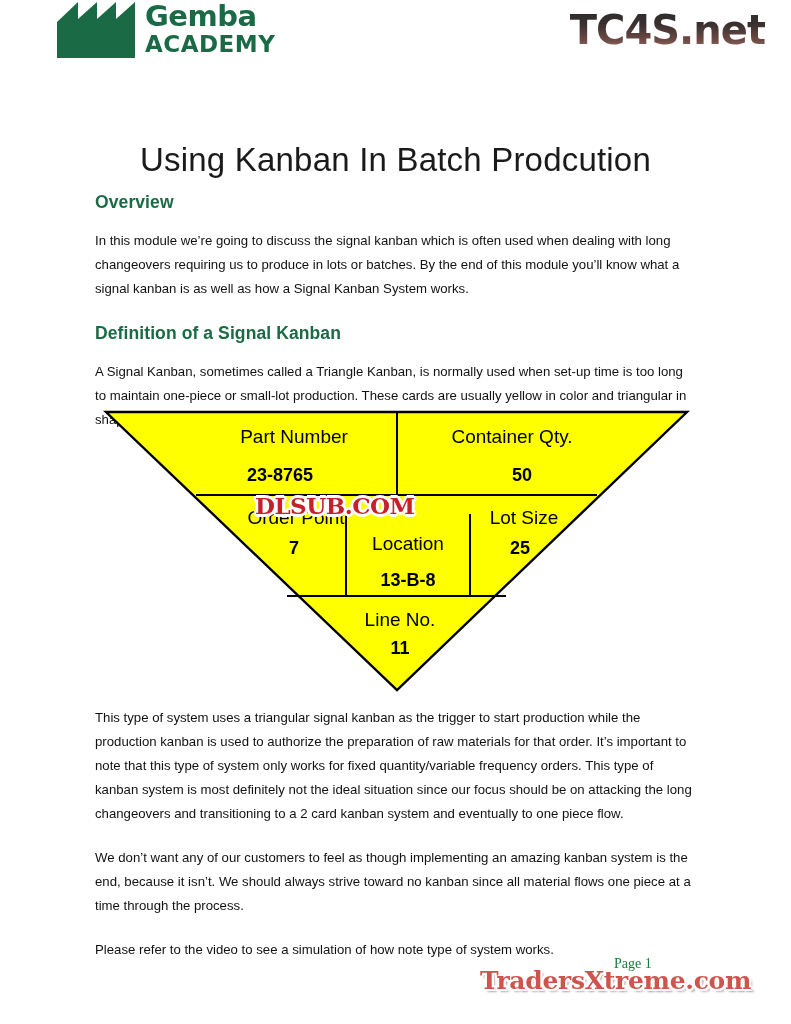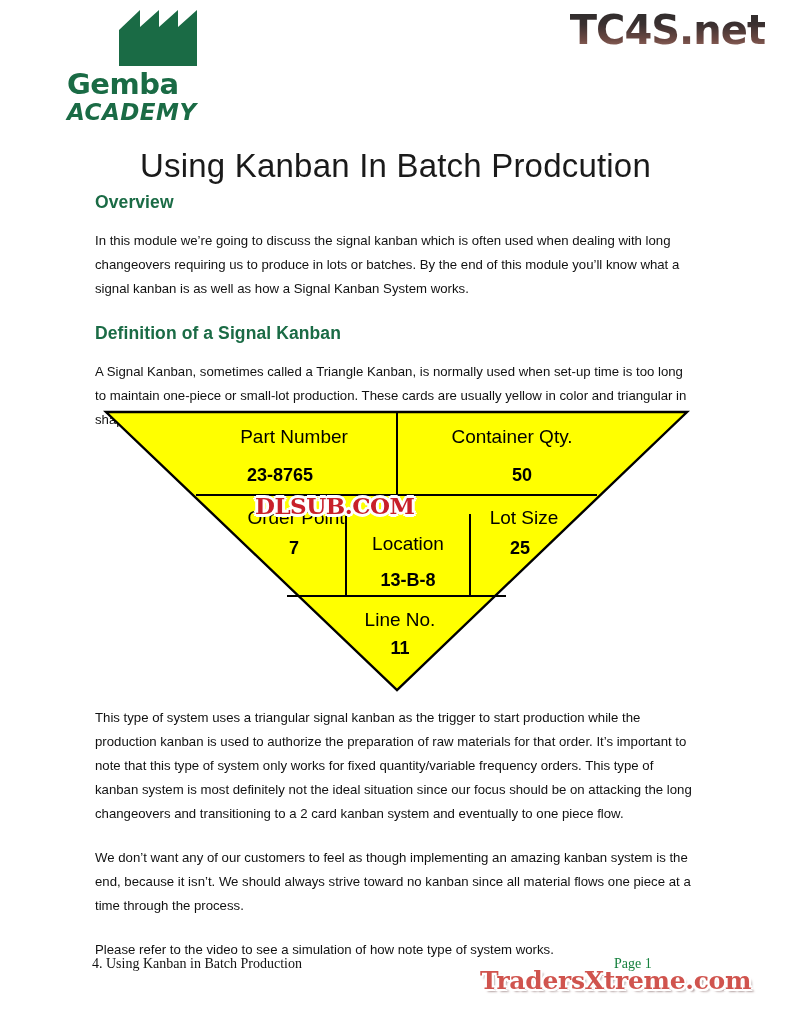--- a/index.html
+++ b/index.html
@@ -19,66 +19,64 @@
   
   #header {
     position: absolute;
     top: 0; left: 0;
     width: 791px;
     height: 100px;
   }
   #logo {
     position: absolute;
     left: 57px;
-    top: 10px;
+    top: 2px;
     display: flex;
-    align-items: flex-end;
-    flex-direction: column;
+    align-items: flex-start;
   }
   #logo-mark { display: block; }
   #logo-words {
     margin-left: 10px;
     line-height: 1;
   }
   #logo-gemba {
     font-size: 29px;
     font-weight: bold;
     color: #1a6b45;
     letter-spacing: -0.5px;
     font-family: "DejaVu Sans", sans-serif;
   }
   #logo-academy {
     font-size: 23px;
     font-weight: bold;
     color: #1a6b45;
     letter-spacing: 0.5px;
     margin-top: 2px;
     font-family: "DejaVu Sans", sans-serif;
-    font-style: italic;
   }
 
   #tc4s-watermark {
     position: absolute;
     right: 26px;
     top: 7px;
     font-family: "DejaVu Sans", sans-serif;
     font-size: 40px;
     font-weight: bold;
     letter-spacing: -1px;
     background: linear-gradient(to bottom, #2b2b2b 0%, #3a3030 38%, #6e4a44 72%, #a87a70 100%);
     -webkit-background-clip: text;
     background-clip: text;
     color: transparent;
     text-shadow: none;
   }
 
   
   #doc-title {
     position: absolute;
-    top: 125px;
+    top: 119px;
     left: 0;
     width: 791px;
     text-align: center;
     font-size: 33px;
     font-weight: normal;
     letter-spacing: 0.2px;
     color: #1a1a1a;
   }
 
   
@@ -262,16 +260,15 @@
   </div>
 </div>
 
 <div id="lower-content">
   <p class="para">This type of system uses a triangular signal kanban as the trigger to start production while the production kanban is used to authorize the preparation of raw materials for that order.  It’s important to note that this type of system only works for fixed quantity/variable frequency orders.   This type of kanban system is most definitely not the ideal situation since our focus should be on attacking the long changeovers and transitioning to a 2 card kanban system and eventually to one piece flow.</p>
   <p class="para" style="margin-top:20px;">We don’t want any of our customers to feel as though implementing an amazing kanban system is the end, because it isn’t.  We should always strive toward no kanban since all material flows one piece at a time through the process.</p>
   <p class="para" style="margin-top:20px;">Please refer to the video to see a simulation of how note type of system works.</p>
 </div>
 
 <div id="footer">
-  <div id="footer-left">4. Using Kanban in Batch Production</div>
   <div id="footer-page">Page 1</div>
   <div id="traders-watermark">TradersXtreme.com</div>
 </div>
 
 </body></html>

